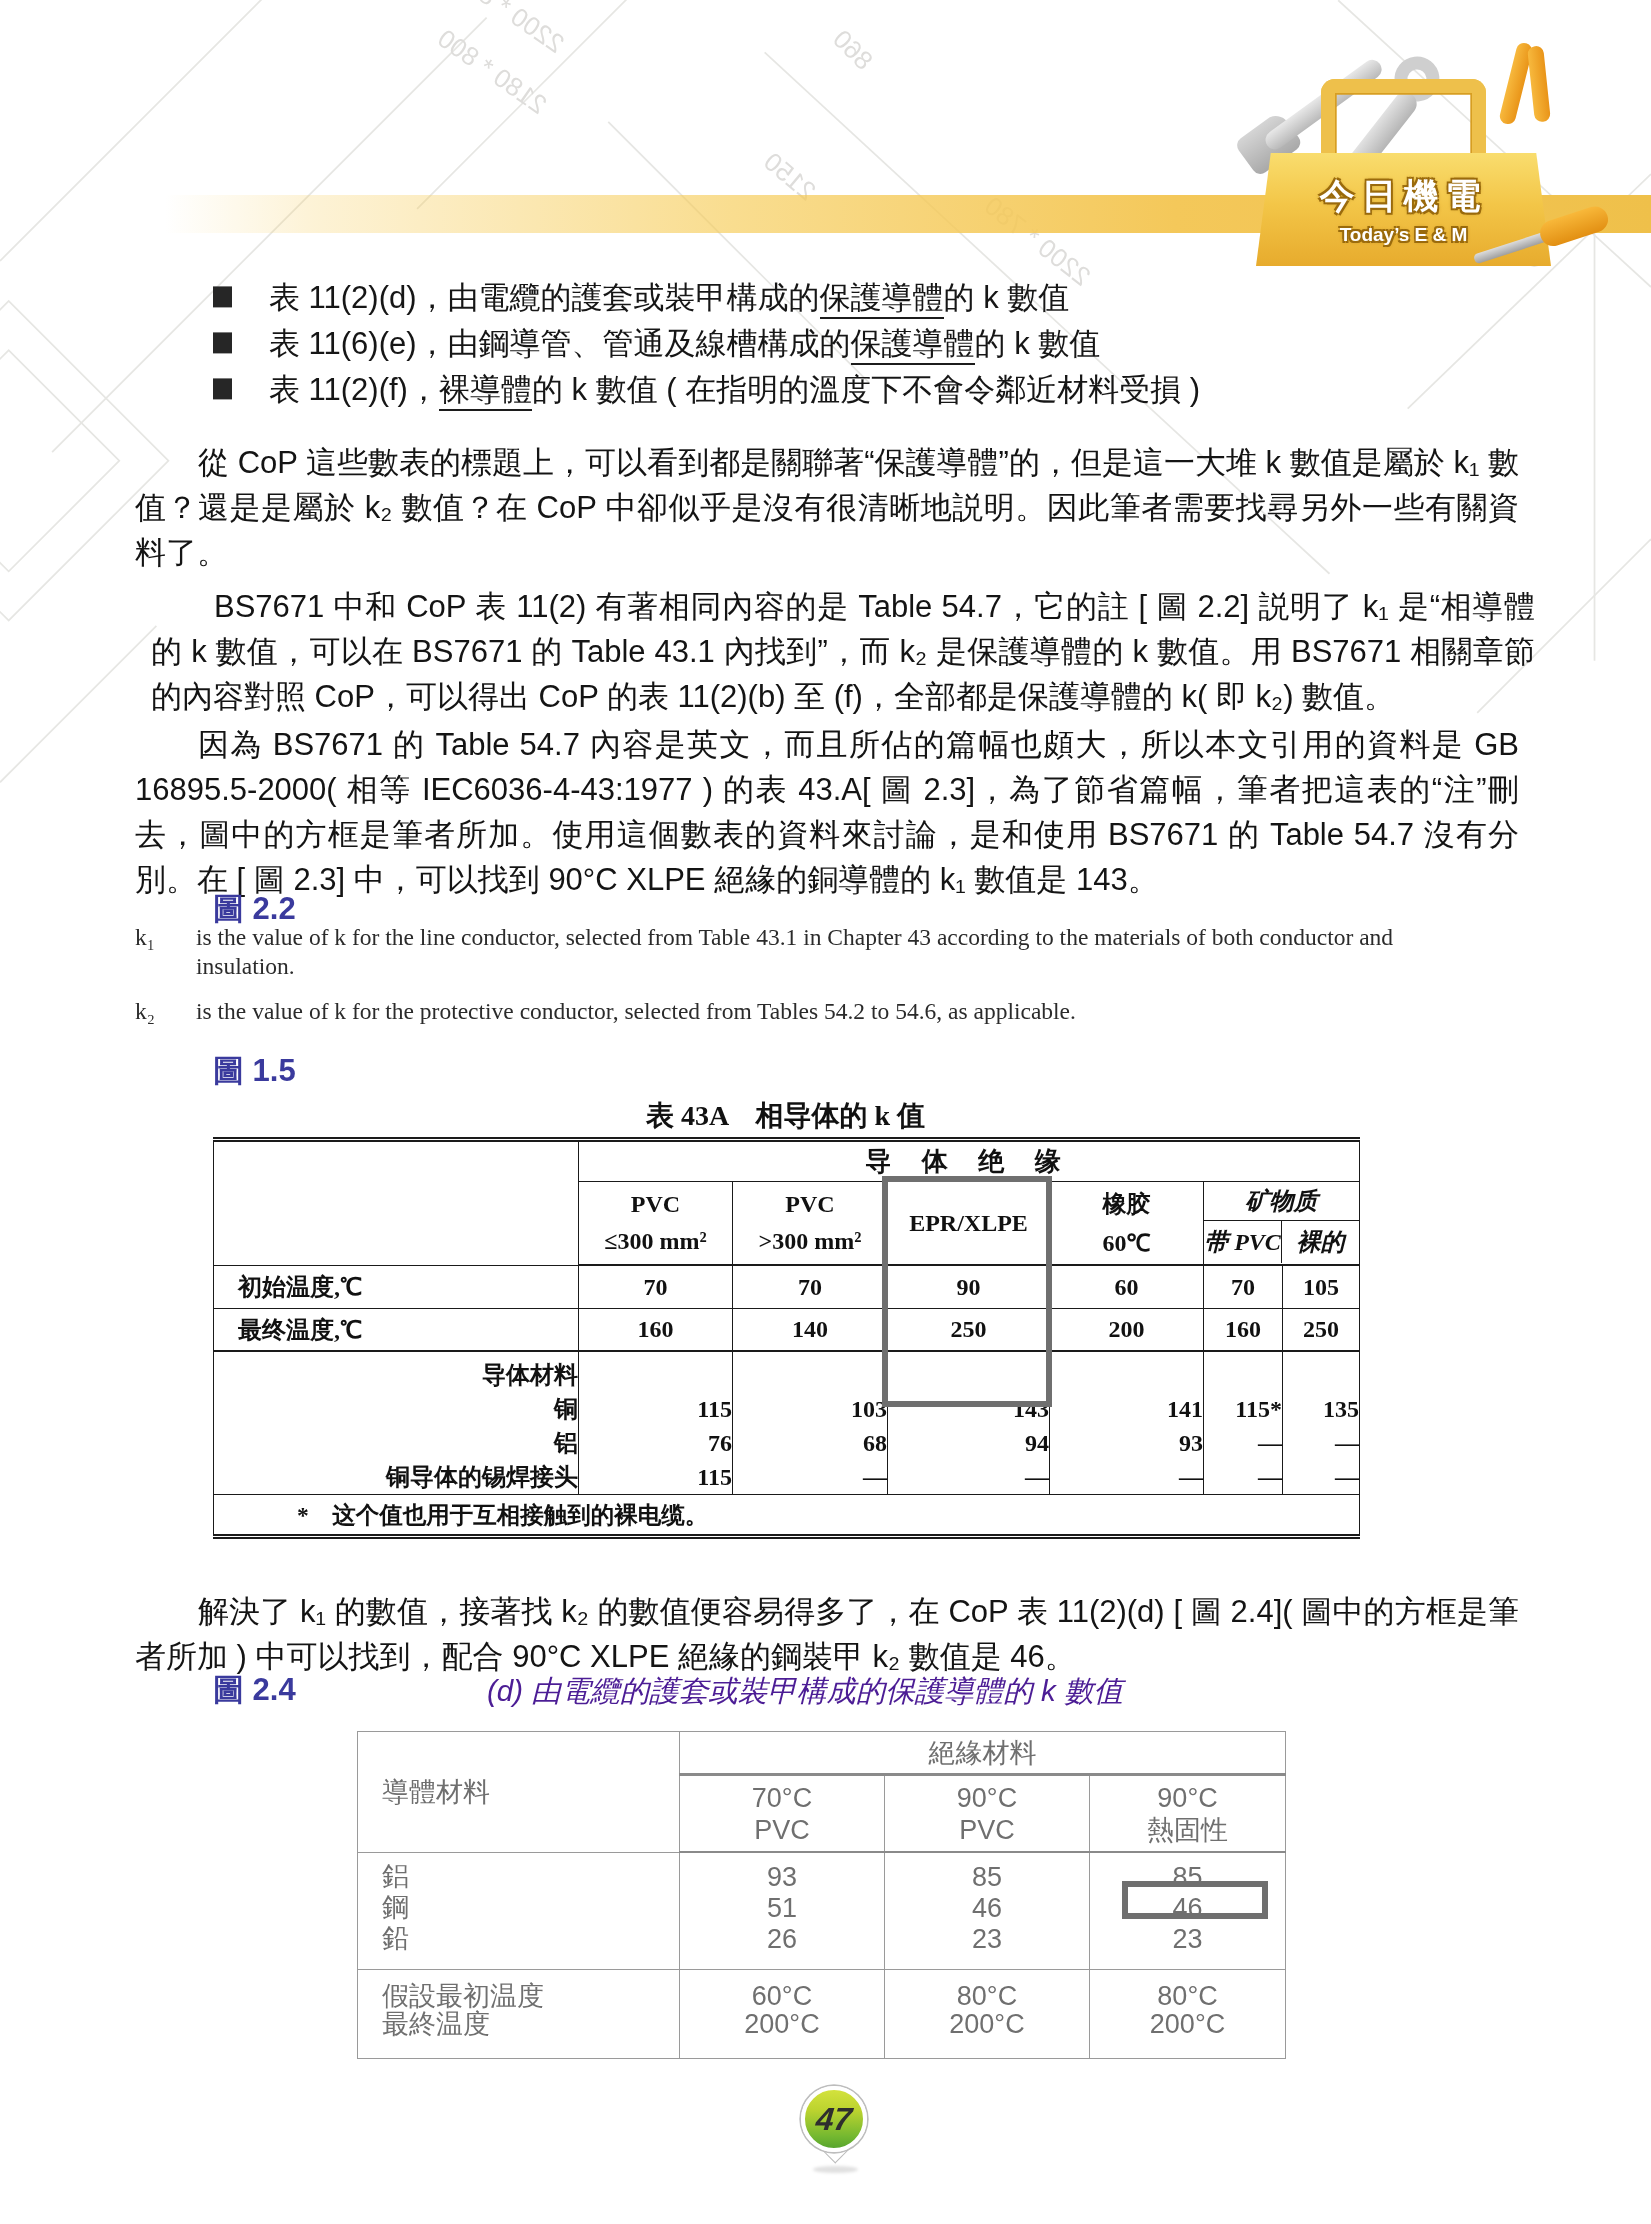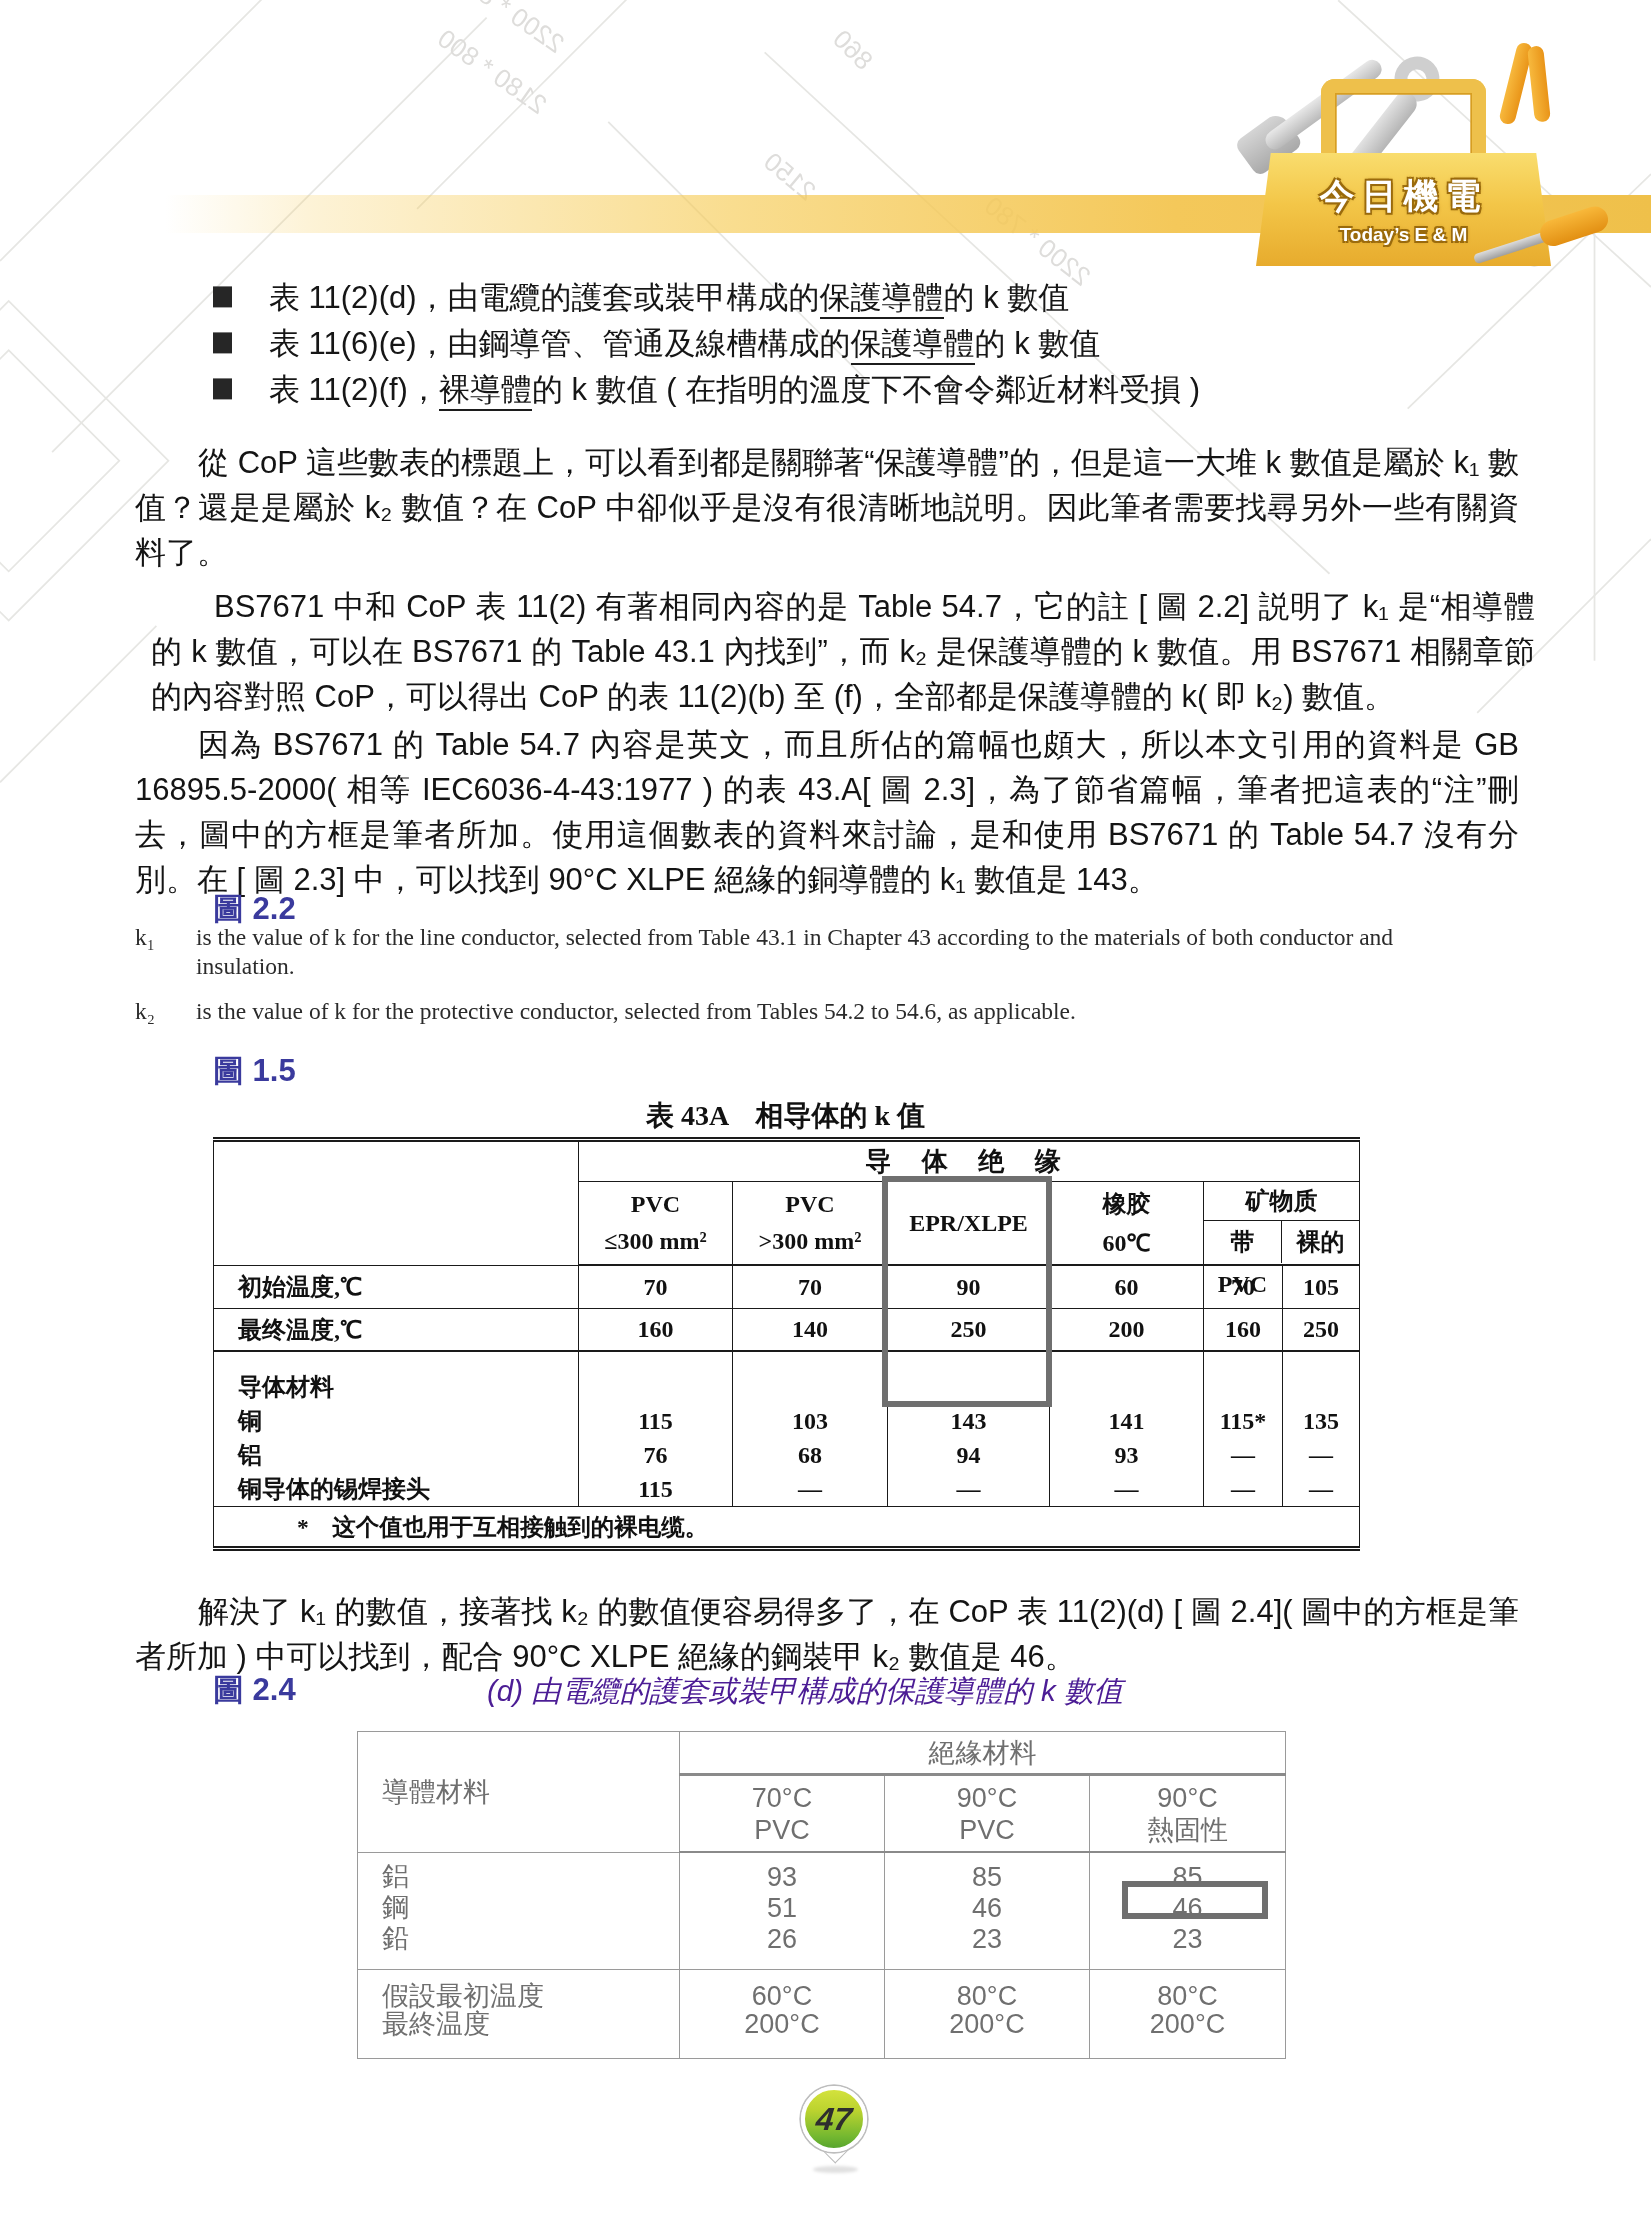--- a/index.html
+++ b/index.html
@@ -70,29 +70,29 @@
     font-family:"Liberation Serif",serif;font-weight:bold;font-size:28px;color:#111;}
   .fig23-wrap{position:absolute;left:213px;top:1137px;width:1145px;z-index:3;}
   table.t43a{border-collapse:collapse;width:1145px;table-layout:fixed;
     font-family:"Liberation Serif",serif;font-weight:700;color:#111;
     border-top:5.2px double #1a1a1a;border-bottom:5.2px double #1a1a1a;
     border-left:1.7px solid #1a1a1a;border-right:1.7px solid #1a1a1a;}
   table.t43a td{border:1.7px solid #1a1a1a;text-align:center;padding:0;font-size:24px;}
   table.t43a tr.ra td{height:39px;font-size:26px;letter-spacing:12px;}
   table.t43a tr.rb td{height:82px;border-bottom:2.6px solid #1a1a1a;}
   table.t43a tr.rb .two{display:flex;flex-direction:column;justify-content:space-evenly;height:82px;}
-  table.t43a td.mincell{padding:0;vertical-align:top;}
+  table.t43a td.mincell{padding:0;vertical-align:top;font-style:italic;}
   .mintop{height:38px;line-height:38px;border-bottom:1.7px solid #1a1a1a;}
   .minbot{display:flex;height:42px;}
   .minbot div{flex:1;line-height:42px;}
   .minbot div + div{border-left:1.7px solid #1a1a1a;}
   table.t43a tr.rinit td{height:42px;}
   table.t43a tr.rfinal td{height:41px;border-bottom:2.6px solid #1a1a1a;}
   table.t43a td.lab{text-align:left;padding-left:24px;}
-  table.t43a tr.rblock td{height:135px;vertical-align:top;padding-top:18px;}
+  table.t43a tr.rblock td{height:135px;vertical-align:top;padding-top:6px;text-align:right;}
   table.t43a tr.rblock td div{height:34px;line-height:34px;}
   table.t43a tr.rfoot td{height:39px;text-align:left;padding-left:83px;font-size:23.5px;
     border-top:1.7px solid #1a1a1a;}
   .t43a-box{position:absolute;left:669px;top:39px;width:170px;height:231px;
     border:6px solid #6f6f6f;box-sizing:border-box;pointer-events:none;}
   
   .f24cap{position:absolute;left:487px;top:1672px;z-index:3;font-style:italic;
     font-size:29.5px;color:#4c1d95;}
   .fig24-wrap{position:absolute;left:357px;top:1731px;width:928px;z-index:3;}
   table.t24{border-collapse:collapse;width:928px;table-layout:fixed;color:#6f6f6f;

